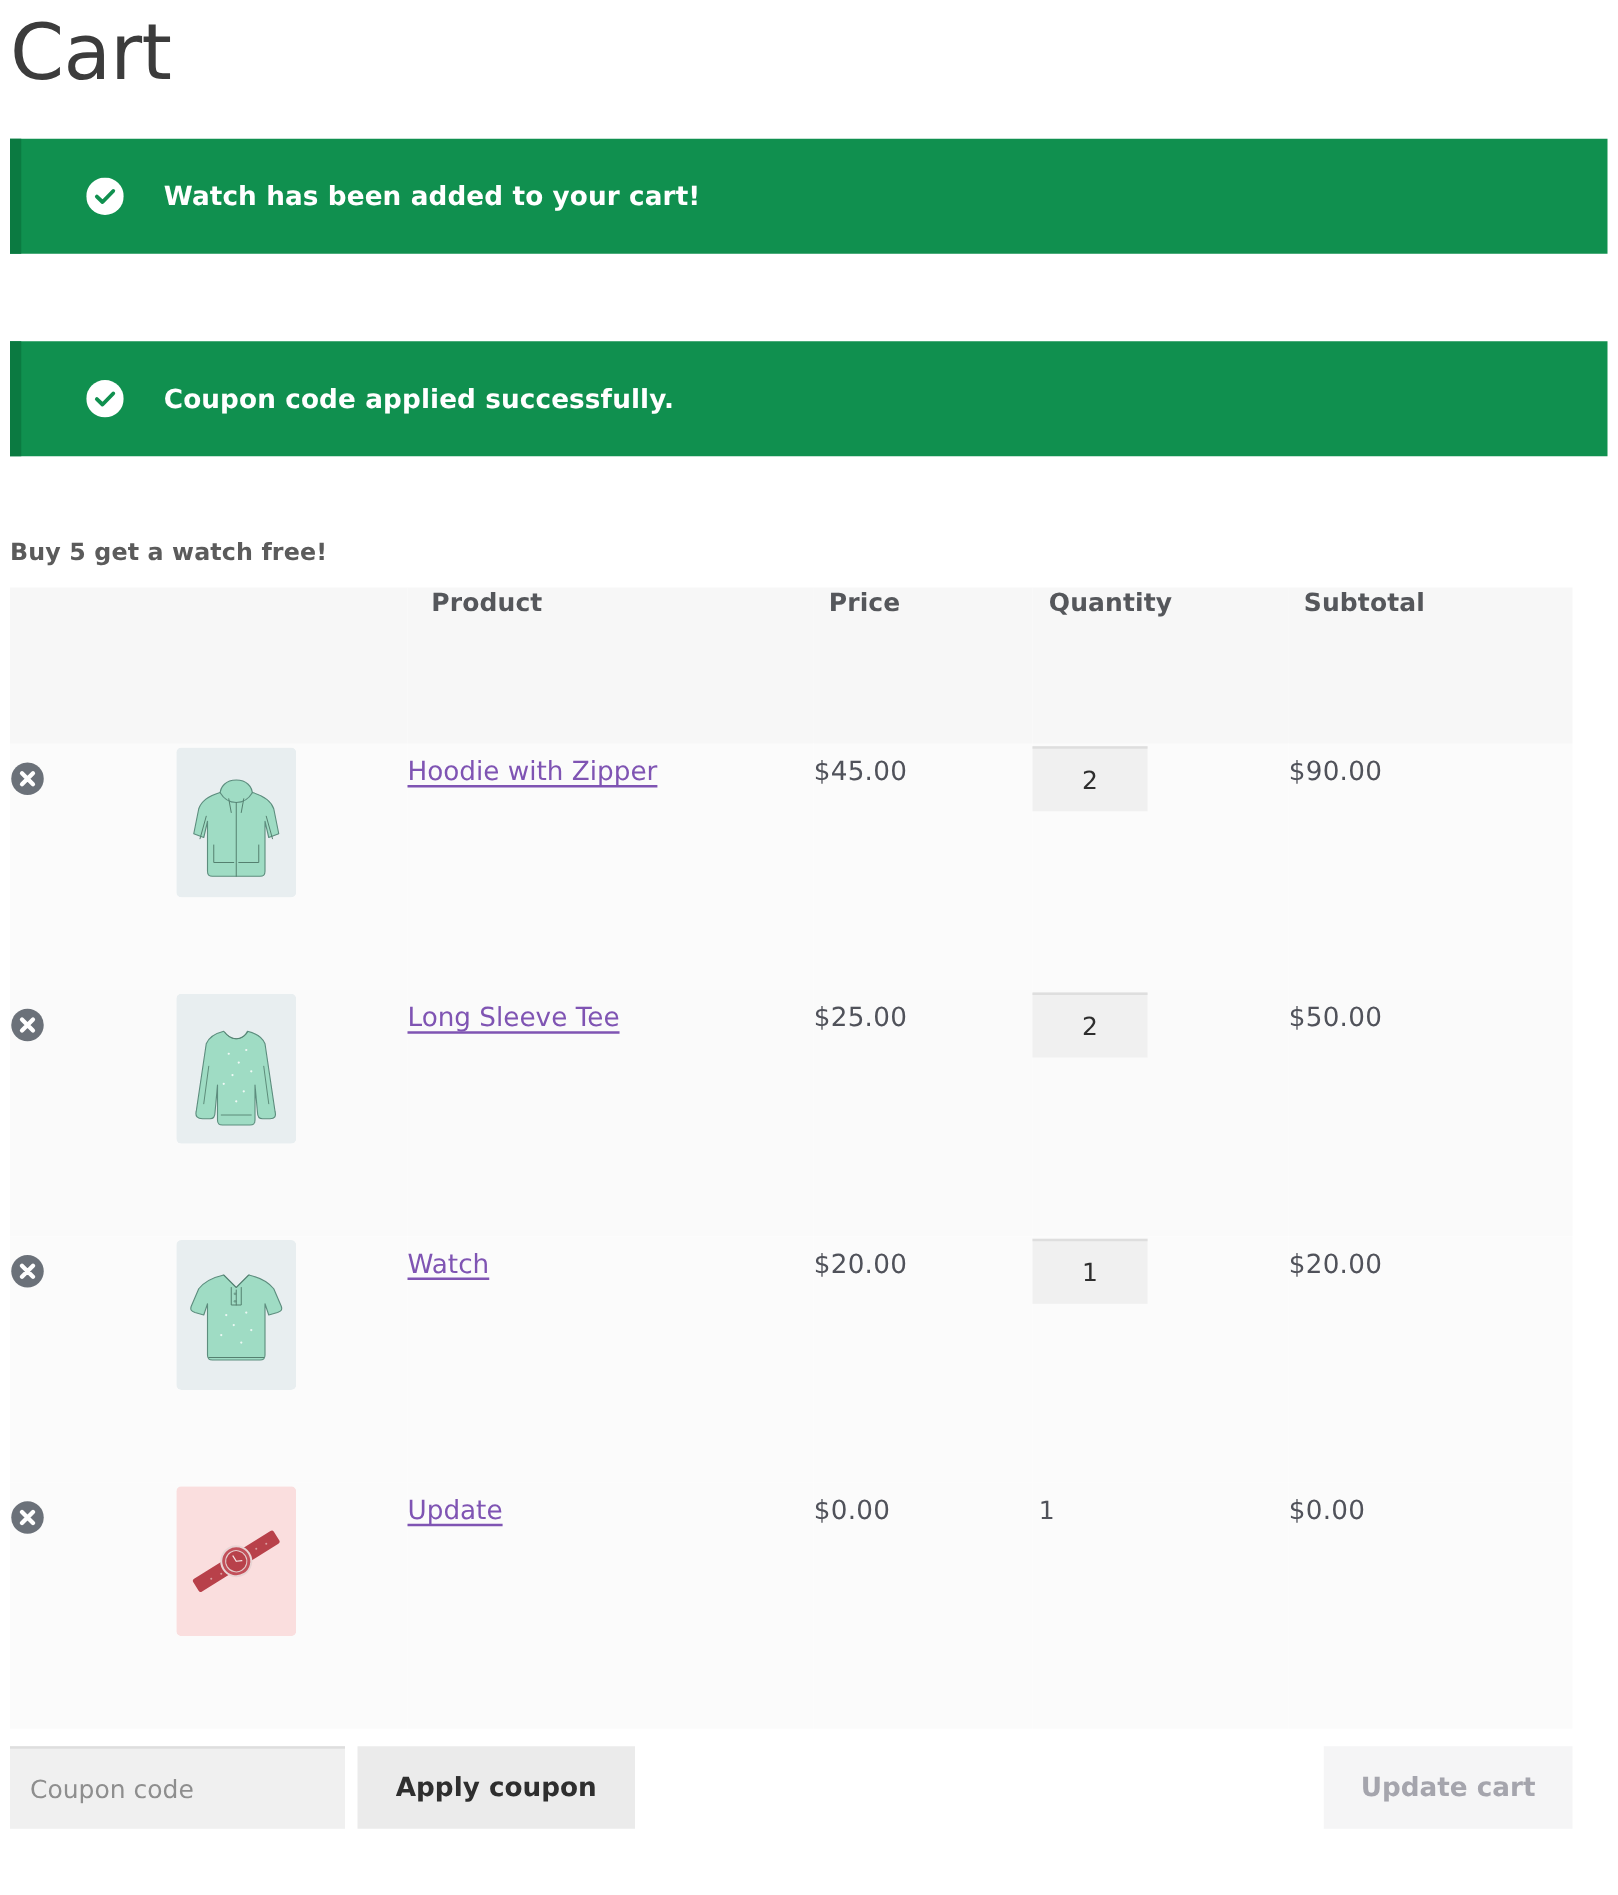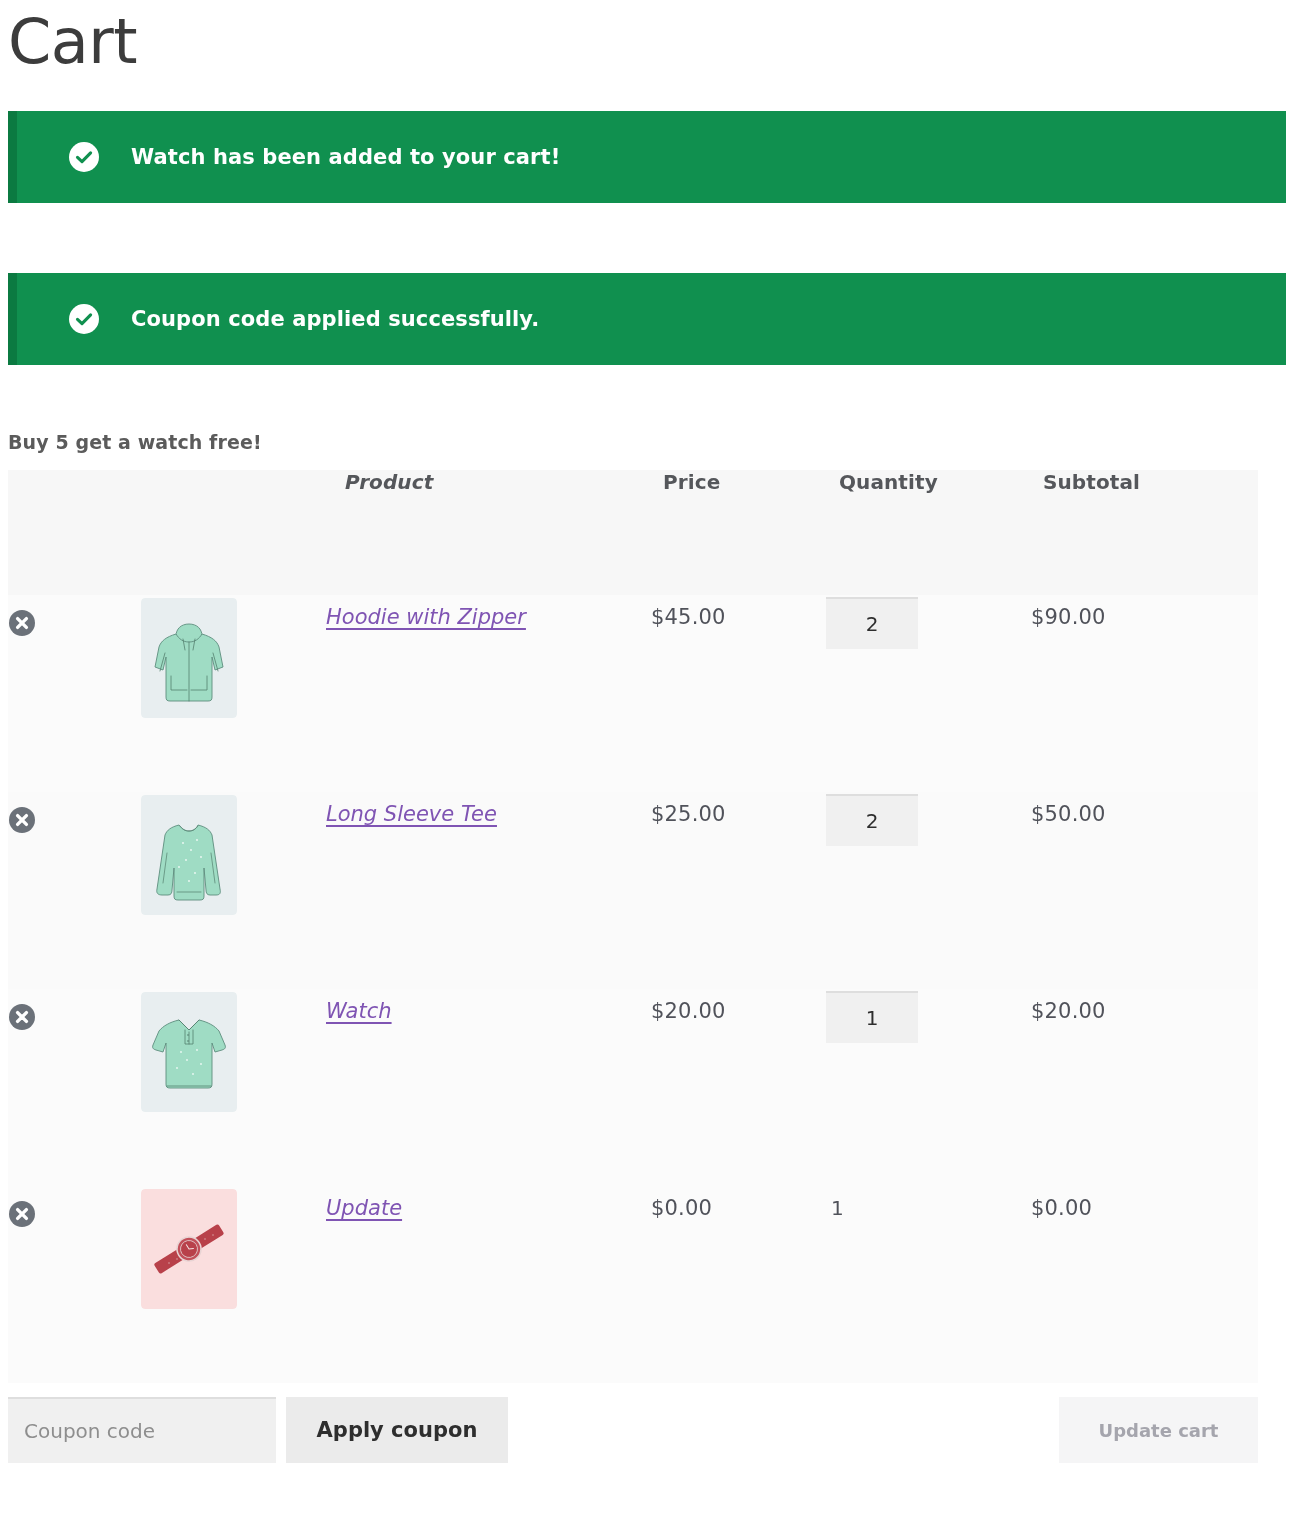--- a/index.html
+++ b/index.html
@@ -88,21 +88,21 @@
   thead th {
     height: 125px;
     font-size: 20px;
     font-weight: 700;
     color: #55575b;
     vertical-align: middle;
     letter-spacing: 0.1px;
   }
   .col-remove   { width: 128px; }
   .col-thumb    { width: 190px; }
-  .col-product  { width: 325px; font-style: italic; }
+  .col-product  { width: 325px; }
   .col-price    { width: 175px; }
   .col-quantity { width: 205px; }
   .col-subtotal { width: 227px; }
 
   thead th.col-remove,
   thead th.col-thumb { padding: 0; }
   thead th.col-product { padding-left: 19px; }
   thead th.col-price { padding-left: 12px; }
   thead th.col-quantity { padding-left: 13px; }
   thead th.col-subtotal { padding-left: 12px; }
@@ -133,21 +133,21 @@
     height: 120px;
     border-radius: 4px;
     display: block;
     margin-left: 5px;
     margin-top: 3px;
     overflow: hidden;
   }
   .thumb svg { display: block; width: 96px; height: 120px; }
 
   
-  .product-cell { padding-left: 19px; font-style: italic; }
+  .product-cell { padding-left: 19px; }
   .product-link {
     font-size: 21px;
     color: #7f54b3;
     text-decoration: underline;
     text-underline-offset: 4px;
     cursor: pointer;
     line-height: 1.2;
     display: inline-block;
     margin-top: 10px;
   }
@@ -226,21 +226,21 @@
   }
   .update-btn {
     position: absolute;
     right: 0;
     top: 0;
     width: 199px;
     height: 66px;
     background: #f5f5f6;
     border: none;
     font-family: "DejaVu Sans", "Liberation Sans", sans-serif;
-    font-size: 18px;
+    font-size: 21px;
     font-weight: 700;
     color: #a5a5ad;
     cursor: default;
   }
 </style>
 </head>
 <body>
 
 <div class="page">
 

